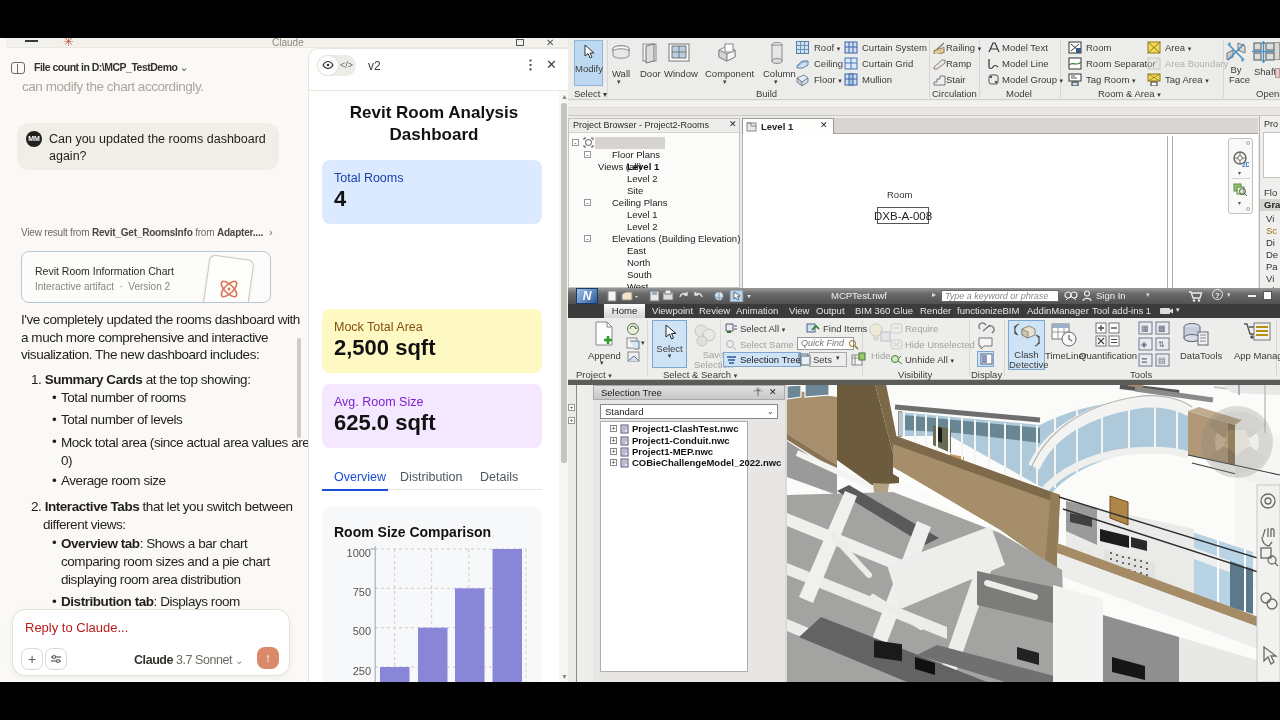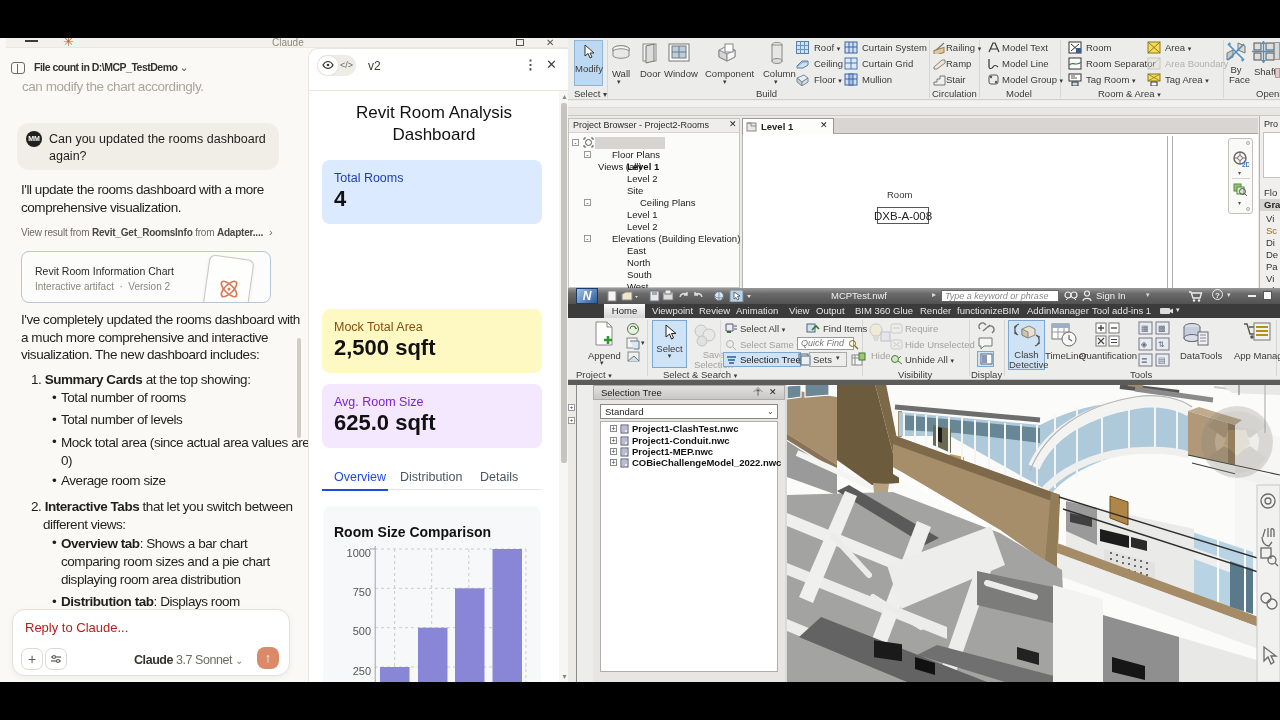--- a/index.html
+++ b/index.html
@@ -28,21 +28,20 @@
     <div class="abs" style="left:11px;top:24px;width:14px;height:12px;border:1.4px solid #6c6a64;border-radius:3px;"></div>
     <div class="abs" style="left:14.5px;top:25.5px;width:3px;height:9px;border-right:1.4px solid #6c6a64;"></div>
     <div class="abs" style="left:34px;top:23px;font-size:10.5px;letter-spacing:-0.5px;color:#34322e;font-weight:bold;">File count in D:\MCP_TestDemo <span style="font-weight:normal;color:#555;">⌄</span></div>
 
     <div class="serif abs" style="left:22px;top:41px;font-size:13.5px;color:#a9a69c;">can modify the chart accordingly.</div>
 
     <div class="abs" style="left:17px;top:85px;width:262px;height:47px;background:#f0eee6;border-radius:12px;"></div>
     <div class="abs" style="left:26px;top:93px;width:16px;height:16px;background:#20201e;border-radius:50%;color:#fff;font-size:7px;font-weight:bold;text-align:center;line-height:16px;">MM</div>
     <div class="abs" style="left:49px;top:93px;width:220px;font-size:12.5px;line-height:17px;color:#1f1e1b;">Can you updated the rooms dashboard again?</div>
 
-    <div class="serif abs" style="left:21px;top:143px;font-size:13.5px;line-height:17.5px;color:#211f1c;white-space:nowrap;">I'll update the rooms dashboard with a more<br>comprehensive visualization.</div>
 
     <div class="abs" style="left:21px;top:189px;font-size:10px;letter-spacing:-0.2px;color:#6e6b64;white-space:nowrap;">View result from <b style="color:#4a4843;">Revit_Get_RoomsInfo</b> from <b style="color:#4a4843;">Adapter....</b></div>
     <div class="abs" style="left:269px;top:188px;font-size:11px;color:#6e6b64;">›</div>
 
     <div class="abs" style="left:21px;top:213px;width:250px;height:52px;background:#fcfcfa;border:1px solid #b7c6d8;border-radius:8px;overflow:hidden;">
       <div class="abs" style="left:13px;top:13px;font-size:10.5px;color:#2b2a27;">Revit Room Information Chart</div>
       <div class="abs" style="left:13px;top:29px;font-size:10px;color:#8a877f;">Interactive artifact&nbsp;&nbsp;·&nbsp;&nbsp;Version 2</div>
       <div class="abs" style="left:184px;top:5px;width:45px;height:54px;background:#fefefc;border:1px solid #cdc8bf;border-radius:6px;transform:rotate(8deg);box-shadow:0 1px 3px rgba(0,0,0,.10);"></div>
       <svg class="abs" style="left:194px;top:24px;" width="26" height="26" viewBox="0 0 26 26">
         <g stroke="#d97757" stroke-width="1.6" fill="none">
@@ -104,21 +103,21 @@
     <div class="abs" style="left:59px;top:10px;font-size:12px;color:#3b3935;">v2</div>
     <div class="abs" style="left:215px;top:8px;font-size:13px;color:#4a4843;font-weight:bold;">⋮</div>
     <div class="abs" style="left:237px;top:8px;font-size:13px;color:#3f3d39;">✕</div>
     <div class="abs" style="left:0;top:41px;width:260px;height:1px;background:#e9e7e1;"></div>
 
     <div class="abs" style="left:250px;top:42px;width:10px;height:592px;background:#f6f6f4;"></div>
     <div class="abs" style="left:252px;top:44px;font-size:7px;color:#8a8a8a;">▲</div>
     <div class="abs" style="left:252px;top:54px;width:6px;height:360px;background:#c6c4bf;border-radius:2px;"></div>
     <div class="abs" style="left:252px;top:624px;font-size:7px;color:#8a8a8a;">▼</div>
 
-    <div class="abs" style="left:0;top:53px;width:250px;text-align:center;font-size:17px;font-weight:normal;color:#111;line-height:21.5px;">Revit Room Analysis<br>Dashboard</div>
+    <div class="abs" style="left:0;top:53px;width:250px;text-align:center;font-size:17px;font-weight:bold;color:#111;line-height:21.5px;">Revit Room Analysis<br>Dashboard</div>
 
     <div class="abs" style="left:13px;top:111px;width:220px;height:64px;background:#dbeafe;border-radius:8px;">
       <div class="abs" style="left:12px;top:11px;font-size:12.5px;color:#1e40af;">Total Rooms</div>
       <div class="abs" style="left:12px;top:26px;font-size:22px;font-weight:bold;color:#111;">4</div>
     </div>
     <div class="abs" style="left:13px;top:260px;width:220px;height:64px;background:#fef9c3;border-radius:8px;">
       <div class="abs" style="left:12px;top:11px;font-size:12.5px;color:#854d0e;">Mock Total Area</div>
       <div class="abs" style="left:12px;top:26px;font-size:22px;font-weight:bold;color:#111;">2,500 sqft</div>
     </div>
     <div class="abs" style="left:13px;top:335px;width:220px;height:64px;background:#f3e8ff;border-radius:8px;">
@@ -355,21 +354,21 @@
               <circle cx="5.5" cy="5.5" r="3" fill="none" stroke="#555"></circle>
               <path d="M1 3 L1 1 L3 1 M8 1 L10 1 L10 3 M10 8 L10 10 L8 10 M3 10 L1 10 L1 8" stroke="#555" fill="none"></path>
             </svg></div>
         <div class="abs" style="left:29px;top:18px;font-size:9.5px;color:#1a1a18;margin-top:24px;">Views (all)</div>
         <div class="abs" style="left:15px;top:32px;width:7px;height:7px;border:1px solid #999;background:#fff;font-size:7px;line-height:5px;text-align:center;color:#333;">-</div>
         <div class="abs" style="left:43px;top:30px;font-size:9.5px;color:#1a1a18;">Floor Plans</div>
         <div class="abs" style="left:58px;top:42px;font-size:9.5px;font-weight:bold;color:#111;">Level 1</div>
         <div class="abs" style="left:58px;top:54px;font-size:9.5px;color:#1a1a18;">Level 2</div>
         <div class="abs" style="left:58px;top:66px;font-size:9.5px;color:#1a1a18;">Site</div>
         <div class="abs" style="left:15px;top:80px;width:7px;height:7px;border:1px solid #999;background:#fff;font-size:7px;line-height:5px;text-align:center;color:#333;">-</div>
-        <div class="abs" style="left:43px;top:78px;font-size:9.5px;color:#1a1a18;margin-left:28px;">Ceiling Plans</div>
+        <div class="abs" style="left:43px;top:78px;font-size:9.5px;color:#1a1a18;">Ceiling Plans</div>
         <div class="abs" style="left:58px;top:90px;font-size:9.5px;color:#1a1a18;">Level 1</div>
         <div class="abs" style="left:58px;top:102px;font-size:9.5px;color:#1a1a18;">Level 2</div>
         <div class="abs" style="left:15px;top:116px;width:7px;height:7px;border:1px solid #999;background:#fff;font-size:7px;line-height:5px;text-align:center;color:#333;">-</div>
         <div class="abs" style="left:43px;top:114px;font-size:9.5px;color:#1a1a18;">Elevations (Building Elevation)</div>
         <div class="abs" style="left:58px;top:126px;font-size:9.5px;color:#1a1a18;">East</div>
         <div class="abs" style="left:58px;top:138px;font-size:9.5px;color:#1a1a18;">North</div>
         <div class="abs" style="left:58px;top:150px;font-size:9.5px;color:#1a1a18;">South</div>
         <div class="abs" style="left:58px;top:162px;font-size:9.5px;color:#1a1a18;">West</div>
       </div>
 
@@ -693,21 +692,21 @@
       <div class="abs" style="left:25px;top:97px;width:192px;height:297px;background:#e8e6e4;">
         <div class="abs" style="left:0;top:0;width:192px;height:15px;background:linear-gradient(#e2e1df,#c9c7c5);border:1px solid #aaa;">
           <div class="abs" style="left:7px;top:1px;font-size:9.5px;color:#1a1a18;">Selection Tree</div>
           <div class="abs" style="left:160px;top:1px;font-size:9px;color:#444;transform:rotate(45deg);">⇱</div>
           <div class="abs" style="left:175px;top:1px;font-size:9px;color:#222;">✕</div>
         </div>
         <div class="abs" style="left:7px;top:19px;width:178px;height:15px;background:#fff;border:1px solid #8a8886;">
           <div class="abs" style="left:4px;top:1px;font-size:9.5px;color:#222;">Standard</div>
           <div class="abs" style="left:166px;top:2px;font-size:8px;color:#444;">⌄</div>
         </div>
-        <div class="abs" style="left:7px;top:36px;width:178px;height:251px;background:#fff;border:1px solid #b0aeac;">
+        <div class="abs" style="left:7px;top:36px;width:148px;height:251px;background:#fff;border:1px solid #b0aeac;">
           <div class="abs" style="left:9px;top:3px;width:7px;height:7px;border:1px solid #888;font-size:7px;line-height:5px;text-align:center;color:#333;">+</div>
           <svg class="abs" style="left:19px;top:2px;" width="9" height="10" viewBox="0 0 9 10">
               <rect x="1" y="1" width="7" height="8" fill="#e8e8f5" stroke="#557"></rect>
               <path d="M2 3 L7 3 M2 5 L7 5 M2 7 L5 7" stroke="#557" stroke-width=".6"></path>
             </svg>
           <div class="abs" style="left:31px;top:1px;font-size:9.5px;font-weight:bold;color:#111;">Project1-ClashTest.nwc</div>
           <div class="abs" style="left:9px;top:15px;width:7px;height:7px;border:1px solid #888;font-size:7px;line-height:5px;text-align:center;color:#333;">+</div>
           <svg class="abs" style="left:19px;top:14px;" width="9" height="10" viewBox="0 0 9 10">
               <rect x="1" y="1" width="7" height="8" fill="#e8e8f5" stroke="#557"></rect>
               <path d="M2 3 L7 3 M2 5 L7 5 M2 7 L5 7" stroke="#557" stroke-width=".6"></path>

